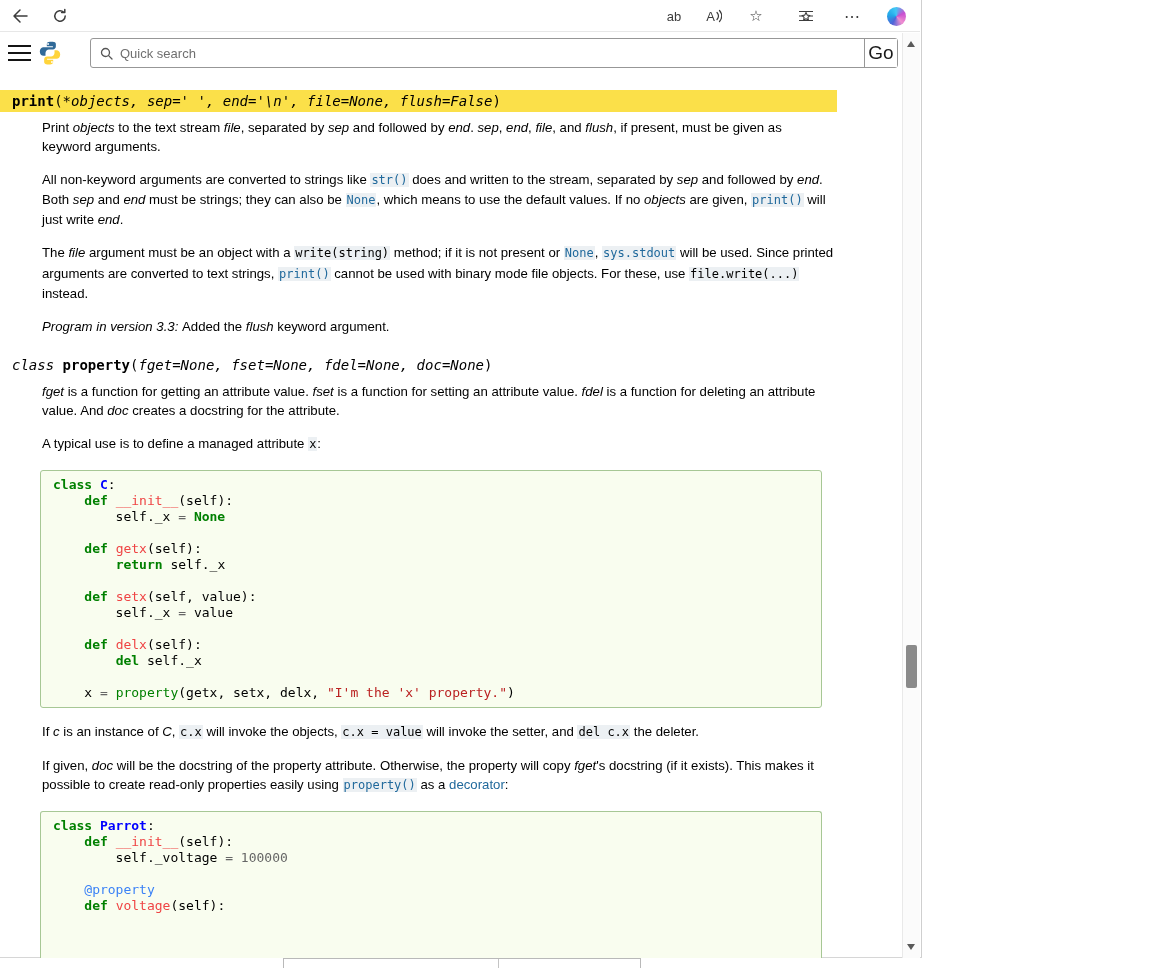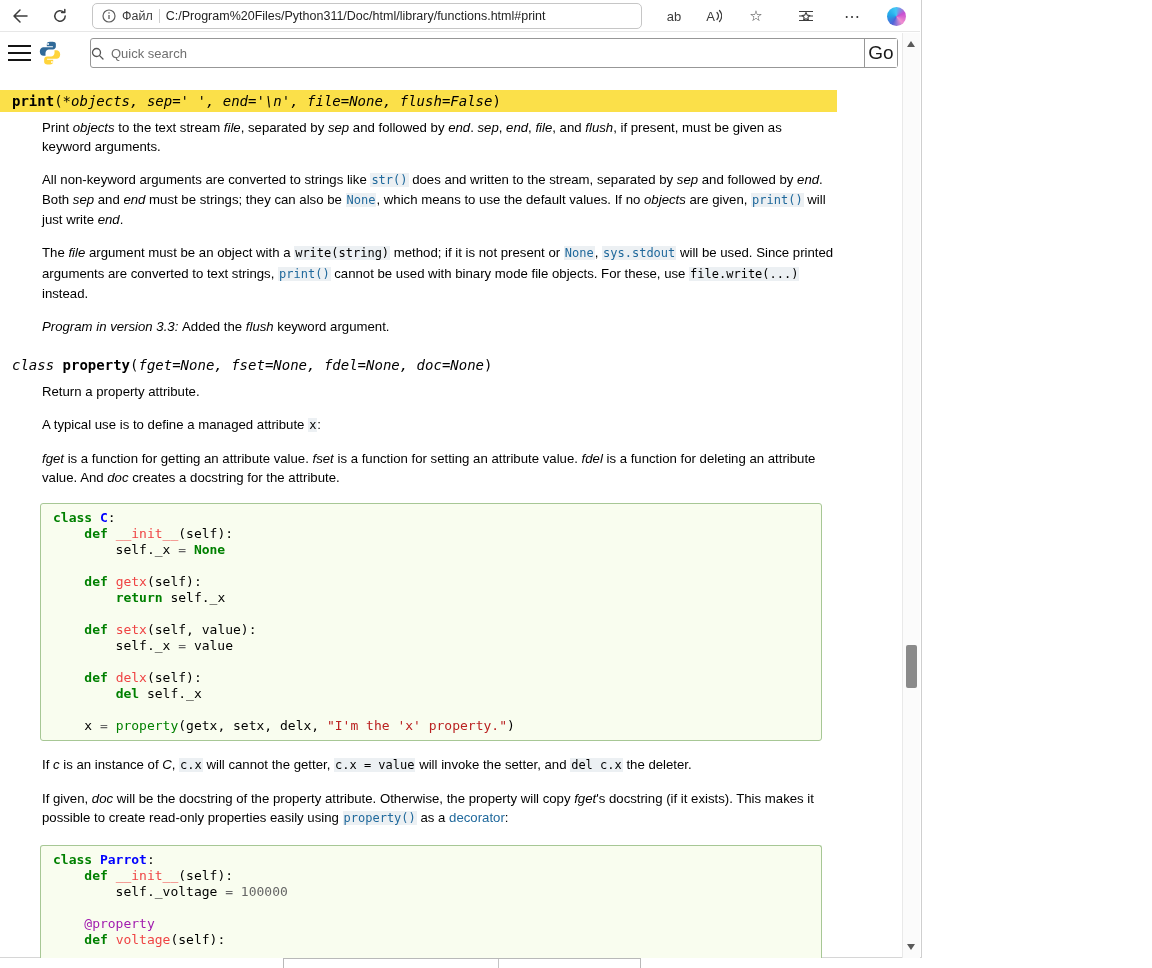--- a/index.html
+++ b/index.html
@@ -21,21 +21,21 @@
   .ra-a{font-size:13px;color:#3c3c3c;margin-right:1px}
   .copilot{width:19px;height:19px;border-radius:50%;
            background:conic-gradient(from 210deg,#4e64d8,#22a7e8,#41c8f5,#c94fd0,#f08fd0,#4e64d8)}
   
   .docheader{position:absolute;top:33px;left:0;width:903px;height:38px;background:#fff}
   .hamburger{position:absolute;left:8px;top:12px;width:23px;height:16px;display:flex;
              flex-direction:column;justify-content:space-between;cursor:pointer;border:none;background:none}
   .hamburger i{display:block;height:2.4px;background:#141414}
   .pylogo{position:absolute;left:37px;top:7px;cursor:pointer}
   .searchbox{position:absolute;left:90px;top:5px;width:808px;height:30px;border:1px solid #979797;
-             border-radius:3px;background:#fff;display:flex;align-items:center;}
+             border-radius:3px;background:#fff;display:flex;align-items:center;padding-left:9px}
   .searchbox input{flex:1;border:none;outline:none;font-family:"Liberation Sans",sans-serif;
                    font-size:13px;padding:0 7px;color:#222;background:transparent}
   .searchbox input::placeholder{color:#6f6f6f;opacity:1}
   .go-btn{width:33px;align-self:stretch;border:none;border-left:1px solid #979797;background:#fff;
           font-size:19px;color:#1a1a1a;cursor:pointer;font-family:"Liberation Sans",sans-serif}
   
   .doc{position:absolute;top:88px;left:0;width:837px;height:887px;overflow:hidden;color:#000}
   .sig{font-family:"DejaVu Sans Mono",monospace;font-size:14px;padding:3px 12px;margin:18px 0 6px;white-space:pre-wrap}
   .sig.highlighted{margin-top:2px;background:var(--highlight,#fbe049)}
   .sig-name{font-weight:bold}
@@ -48,21 +48,21 @@
   pre.codeblock{margin:16px 15px 14px 40px;background:#f9fdef;border:1px solid #a7c795;border-radius:3px;
                 padding:6px 12px;font-family:"DejaVu Sans Mono",monospace;font-size:13px}
   pre.codeblock .cl-line{white-space:pre;height:16px;line-height:16px}
   pre.cut{border-bottom:none;border-radius:3px 3px 0 0;padding-bottom:120px}
   .tk{color:#008000;font-weight:bold}
   .tnc{color:#0000ff;font-weight:bold}
   .tnf{color:#ef4444}
   .tnb{color:#008000}
   .to{color:#666666}
   .ts{color:#BA2121}
-  .td{color:#a21caf}
+  .td{color:#3b82f6}
   
   .scrollbar{position:absolute;top:33px;right:1px;width:18px;height:925px;background:#fbfbfb;border-left:1px solid #e9e9e9}
   .sb-up{position:absolute;top:8px;left:4px;width:0;height:0;border-left:4.5px solid transparent;
          border-right:4.5px solid transparent;border-bottom:6px solid #5a5a5a}
   .sb-down{position:absolute;bottom:8px;left:4px;width:0;height:0;border-left:4.5px solid transparent;
            border-right:4.5px solid transparent;border-top:6px solid #5a5a5a}
   .sb-thumb{position:absolute;top:612px;left:3px;width:11px;height:43px;background:#8a8a8a;border-radius:2px}
   
   .bstrip{position:absolute;left:0;top:958px;width:1152px;height:10px;background:#fff}
   .bwin{position:absolute;left:283px;top:0;width:358px;height:10px;border:1px solid #b9b9b9;border-bottom:none}
@@ -80,30 +80,20 @@
             <path d="M15 8H2.5M8 2 2 8l6 6" fill="none" stroke="#3c3c3c" stroke-width="1.5" stroke-linecap="round" stroke-linejoin="round"></path>
           </svg>
       </button>
       <button class="nav-btn" style="left:48px">
         <svg width="16" height="16" viewBox="0 0 16 16">
             <path d="M13.2 8a5.2 5.2 0 1 1-1.5-3.7" fill="none" stroke="#3c3c3c" stroke-width="1.5" stroke-linecap="round"></path>
             <path d="M12.8 1.4v3.2H9.6" fill="none" stroke="#3c3c3c" stroke-width="1.5" stroke-linecap="round" stroke-linejoin="round"></path>
           </svg>
       </button>
 
-      <div class="addressbar">
-        <svg width="14" height="14" viewBox="0 0 14 14">
-            <circle cx="7" cy="7" r="6" fill="none" stroke="#5f5f5f" stroke-width="1.2"></circle>
-            <rect x="6.35" y="6" width="1.3" height="4" fill="#5f5f5f"></rect>
-            <rect x="6.35" y="3.3" width="1.3" height="1.3" fill="#5f5f5f"></rect>
-          </svg>
-        <span class="scheme">Файл</span>
-        <span class="addr-div"></span>
-        <span class="url">C:/Program%20Files/Python311/Doc/html/library/functions.html#print</span>
-      </div>
 
       <span class="ci" style="left:660px">ab</span>
       <span class="ci" style="left:700px">
         <span class="ra-a">A</span>
         <svg width="6" height="14" viewBox="0 0 6 14">
             <path d="M1 3.5q3 3.5 0 7M3.5 1.5q4.5 5.5 0 11" fill="none" stroke="#3c3c3c" stroke-width="1.2" stroke-linecap="round"></path>
           </svg>
       </span>
       <span class="ci" style="left:742px;font-size:15px">☆</span>
       <span class="ci" style="left:792px">
@@ -142,25 +132,24 @@
       </div>
     </div>
 
     <div class="doc" id="doc-flow">
         <div class="sig highlighted"><span class="sig-name">print</span><span>(</span><span class="sig-params">*objects, sep=' ', end='\n', file=None, flush=False</span><span>)</span></div>
         <p><span>Print </span><span class="em">objects</span><span> to the text stream </span><span class="em">file</span><span>, separated by </span><span class="em">sep</span><span> and followed by </span><span class="em">end</span><span>. </span><span class="em">sep</span><span>, </span><span class="em">end</span><span>, </span><span class="em">file</span><span>, and </span><span class="em">flush</span><span>, if present, must be given as keyword arguments.</span></p>
         <p><span>All non-keyword arguments are converted to strings like </span><span class="ic lk">str()</span><span> does and written to the stream, separated by </span><span class="em">sep</span><span> and followed by </span><span class="em">end</span><span>. Both </span><span class="em">sep</span><span> and </span><span class="em">end</span><span> must be strings; they can also be </span><span class="ic lk">None</span><span>, which means to use the default values. If no </span><span class="em">objects</span><span> are given, </span><span class="ic lk">print()</span><span> will just write </span><span class="em">end</span><span>.</span></p>
         <p><span>The </span><span class="em">file</span><span> argument must be an object with a </span><span class="ic">write(string)</span><span> method; if it is not present or </span><span class="ic lk">None</span><span>, </span><span class="ic lk">sys.stdout</span><span> will be used. Since printed arguments are converted to text strings, </span><span class="ic lk">print()</span><span> cannot be used with binary mode file objects. For these, use </span><span class="ic">file.write(...)</span><span> instead.</span></p>
         <p><span class="em">Program in version 3.3: </span><span>Added the </span><span class="em">flush</span><span> keyword argument.</span></p>
         <div class="sig"><span class="sig-prefix">class </span><span class="sig-name">property</span><span>(</span><span class="sig-params">fget=None, fset=None, fdel=None, doc=None</span><span>)</span></div>
-        <p><span>Return a property attribute.</span></p>
+        <p><span class="em">fget</span><span> is a function for getting an attribute value. </span><span class="em">fset</span><span> is a function for setting an attribute value. </span><span class="em">fdel</span><span> is a function for deleting an attribute value. And </span><span class="em">doc</span><span> creates a docstring for the attribute.</span></p>
         <p><span>A typical use is to define a managed attribute </span><span class="ic">x</span><span>:</span></p>
-        <p><span class="em">fget</span><span> is a function for getting an attribute value. </span><span class="em">fset</span><span> is a function for setting an attribute value. </span><span class="em">fdel</span><span> is a function for deleting an attribute value. And </span><span class="em">doc</span><span> creates a docstring for the attribute.</span></p>
         <pre class="codeblock"><div class="cl-line"><span class="tk">class</span><span> </span><span class="tnc">C</span><span>:</span></div><div class="cl-line"><span>    </span><span class="tk">def</span><span> </span><span class="tnf">__init__</span><span>(self):</span></div><div class="cl-line"><span>        self._x </span><span class="to">=</span><span> </span><span class="tk">None</span></div><div class="cl-line">&nbsp;</div><div class="cl-line"><span>    </span><span class="tk">def</span><span> </span><span class="tnf">getx</span><span>(self):</span></div><div class="cl-line"><span>        </span><span class="tk">return</span><span> self._x</span></div><div class="cl-line">&nbsp;</div><div class="cl-line"><span>    </span><span class="tk">def</span><span> </span><span class="tnf">setx</span><span>(self, value):</span></div><div class="cl-line"><span>        self._x </span><span class="to">=</span><span> value</span></div><div class="cl-line">&nbsp;</div><div class="cl-line"><span>    </span><span class="tk">def</span><span> </span><span class="tnf">delx</span><span>(self):</span></div><div class="cl-line"><span>        </span><span class="tk">del</span><span> self._x</span></div><div class="cl-line">&nbsp;</div><div class="cl-line"><span>    x </span><span class="to">=</span><span> </span><span class="tnb">property</span><span>(getx, setx, delx, </span><span class="ts">"I'm the 'x' property."</span><span>)</span></div></pre>
-        <p><span>If </span><span class="em">c</span><span> is an instance of </span><span class="em">C</span><span>, </span><span class="ic">c.x</span><span> will cannot the getter, </span><span class="ic">c.x = value</span><span> will invoke the setter, and </span><span class="ic">del c.x</span><span> the deleter.</span></p>
+        <p><span>If </span><span class="em">c</span><span> is an instance of </span><span class="em">C</span><span>, </span><span class="ic">c.x</span><span> will invoke the objects, </span><span class="ic">c.x = value</span><span> will invoke the setter, and </span><span class="ic">del c.x</span><span> the deleter.</span></p>
         <p><span>If given, </span><span class="em">doc</span><span> will be the docstring of the property attribute. Otherwise, the property will copy </span><span class="em">fget</span><span>'s docstring (if it exists). This makes it possible to create read-only properties easily using </span><span class="ic lk">property()</span><span> as a </span><span class="lk">decorator</span><span>:</span></p>
         <pre class="codeblock cut"><div class="cl-line"><span class="tk">class</span><span> </span><span class="tnc">Parrot</span><span>:</span></div><div class="cl-line"><span>    </span><span class="tk">def</span><span> </span><span class="tnf">__init__</span><span>(self):</span></div><div class="cl-line"><span>        self._voltage </span><span class="to">=</span><span> </span><span class="to">100000</span></div><div class="cl-line">&nbsp;</div><div class="cl-line"><span>    </span><span class="td">@property</span></div><div class="cl-line"><span>    </span><span class="tk">def</span><span> </span><span class="tnf">voltage</span><span>(self):</span></div></pre>
       </div>
 
     <div class="scrollbar">
       <span class="sb-up"></span>
       <span class="sb-thumb"></span>
       <span class="sb-down"></span>
     </div>
   </div>

